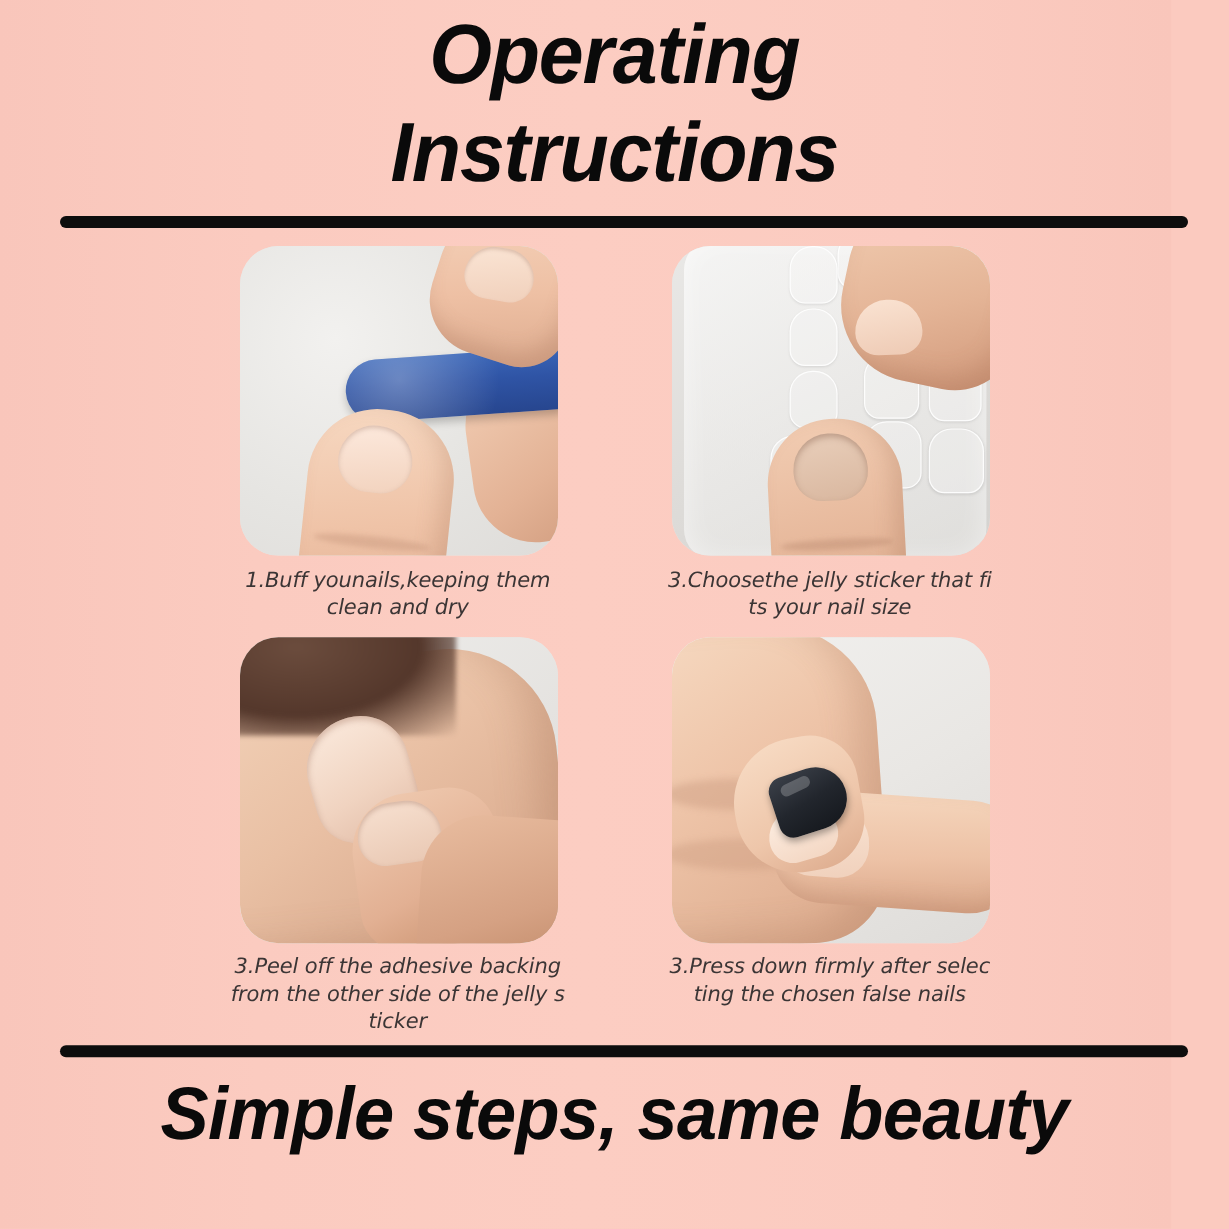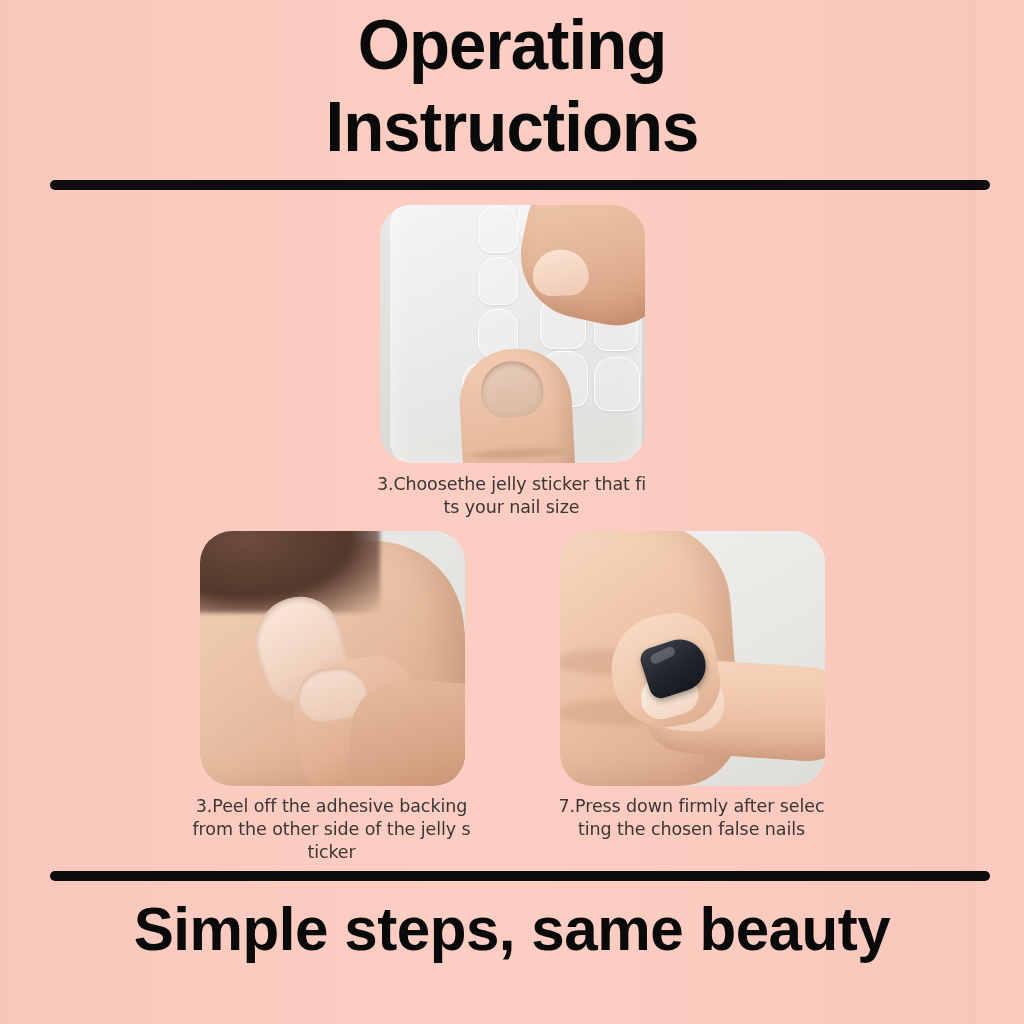--- a/index.html
+++ b/index.html
@@ -7,20 +7,21 @@
     width:1024px;height:1024px;
     background:#fbcabf;
     font-family:"Liberation Sans", sans-serif;
     overflow:hidden;
     position:relative;
   }
   .page{
     position:relative;
     width:976px;height:1024px;
     background:linear-gradient(90deg,#f9c6bb 0%,#fbcbc0 22%,#fccdc2 50%,#fbcbc0 78%,#f9c6bb 100%);
+    font-style:italic;
   }
 
   
   .title-block{
     position:absolute;left:0;top:4px;width:1024px;
     text-align:center;
   }
   .title-line{
     font-family:"Liberation Sans Narrow","Liberation Sans",sans-serif;
     font-weight:bold;
@@ -323,20 +324,37 @@
     <div class="title-line">Operating</div>
     <div class="title-line">Instructions</div>
   </div>
 
   <div class="rule top"></div>
 
   <div class="grid">
 
     <div class="row row-1">
 
+      <div class="step">
+        <div class="photo">
+          <div class="scene s1">
+            <div class="hand-right"></div>
+            <div class="file"></div>
+            <div class="thumb-top">
+              <div class="nail"></div>
+            </div>
+            <div class="finger-bottom">
+              <div class="nail"></div>
+              <div class="crease"></div>
+            </div>
+          </div>
+        </div>
+        <div class="caption">1.Buff younails,keeping them
+clean and dry</div>
+      </div>
 
       <div class="step">
         <div class="photo">
           <div class="scene s2">
             <div class="sheet">
               <div class="tab t9"></div>
               <div class="tab t10"></div>
               <div class="tab t1"></div>
               <div class="tab t2"></div>
               <div class="tab t3"></div>
@@ -389,21 +407,21 @@
             <div class="knuckle2"></div>
             <div class="finger-h">
               <div class="nailbed"></div>
             </div>
             <div class="thumbtip">
               <div class="nail"></div>
             </div>
             <div class="blacknail"></div>
           </div>
         </div>
-        <div class="caption">7.Press down firmly after selec
+        <div class="caption">3.Press down firmly after selec
 ting the chosen false nails</div>
       </div>
 
     </div>
   </div>
 
   <div class="rule bottom"></div>
 
   <div class="footer">Simple steps, same beauty</div>
 

